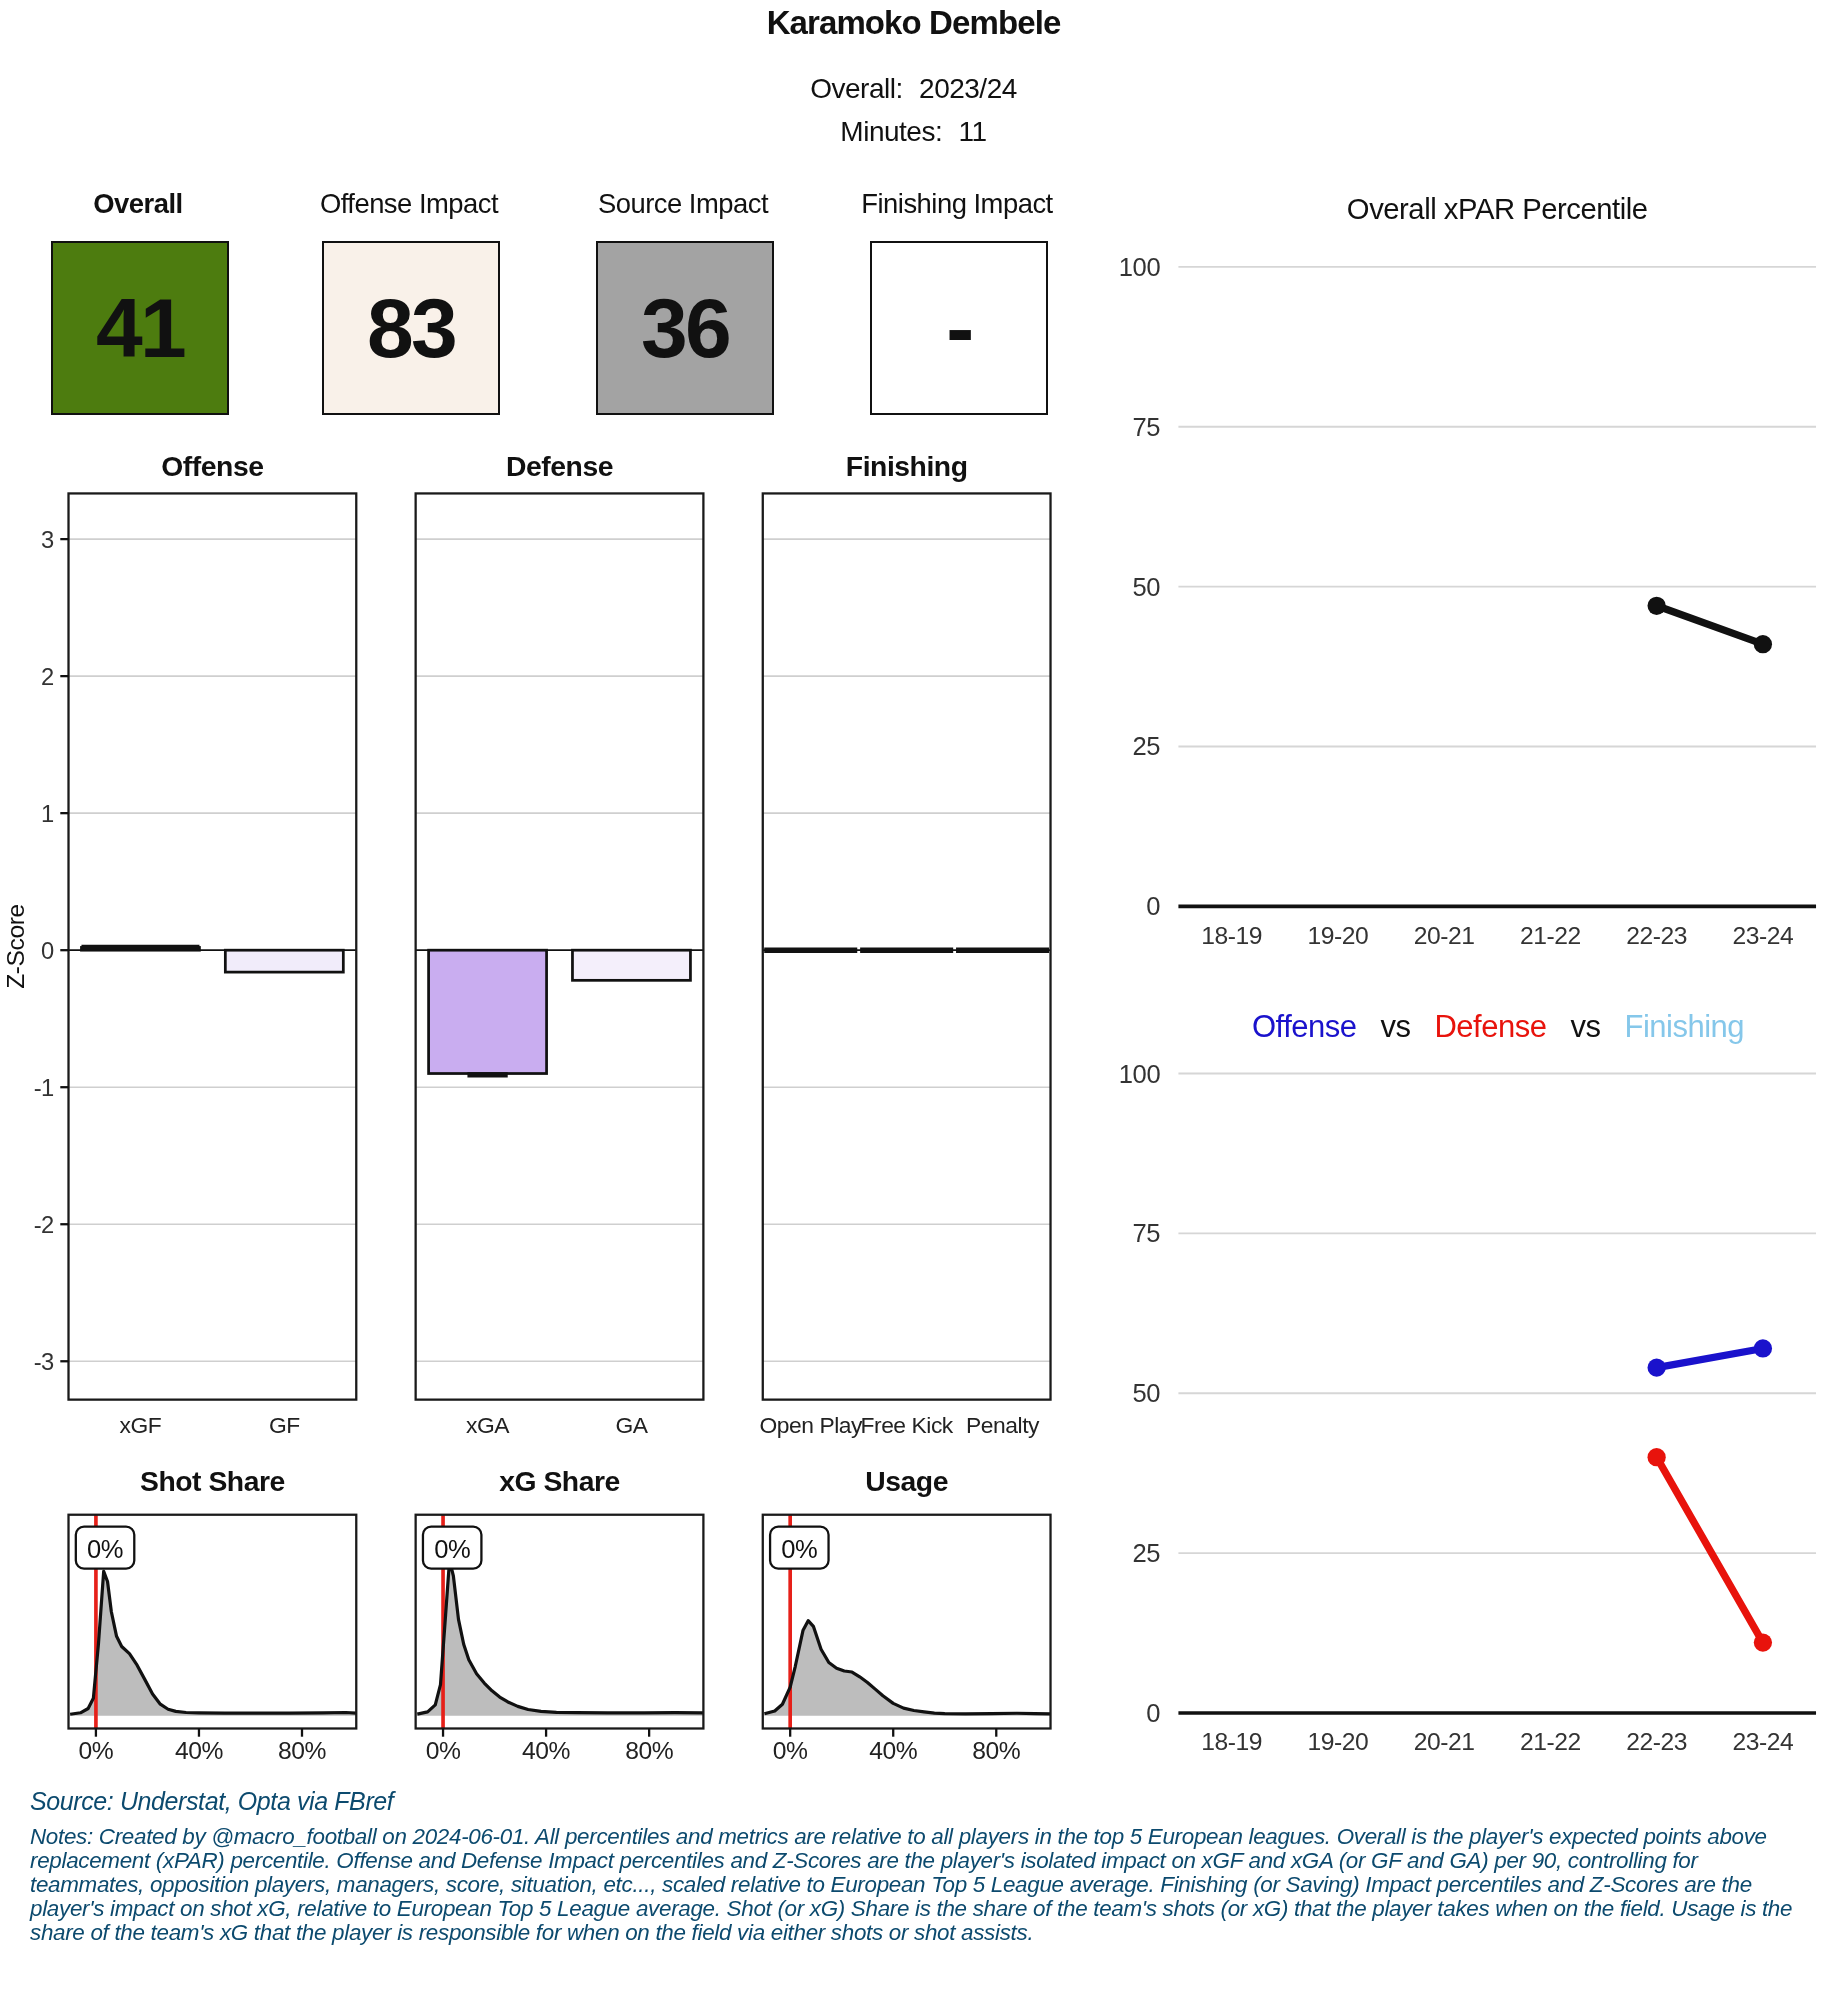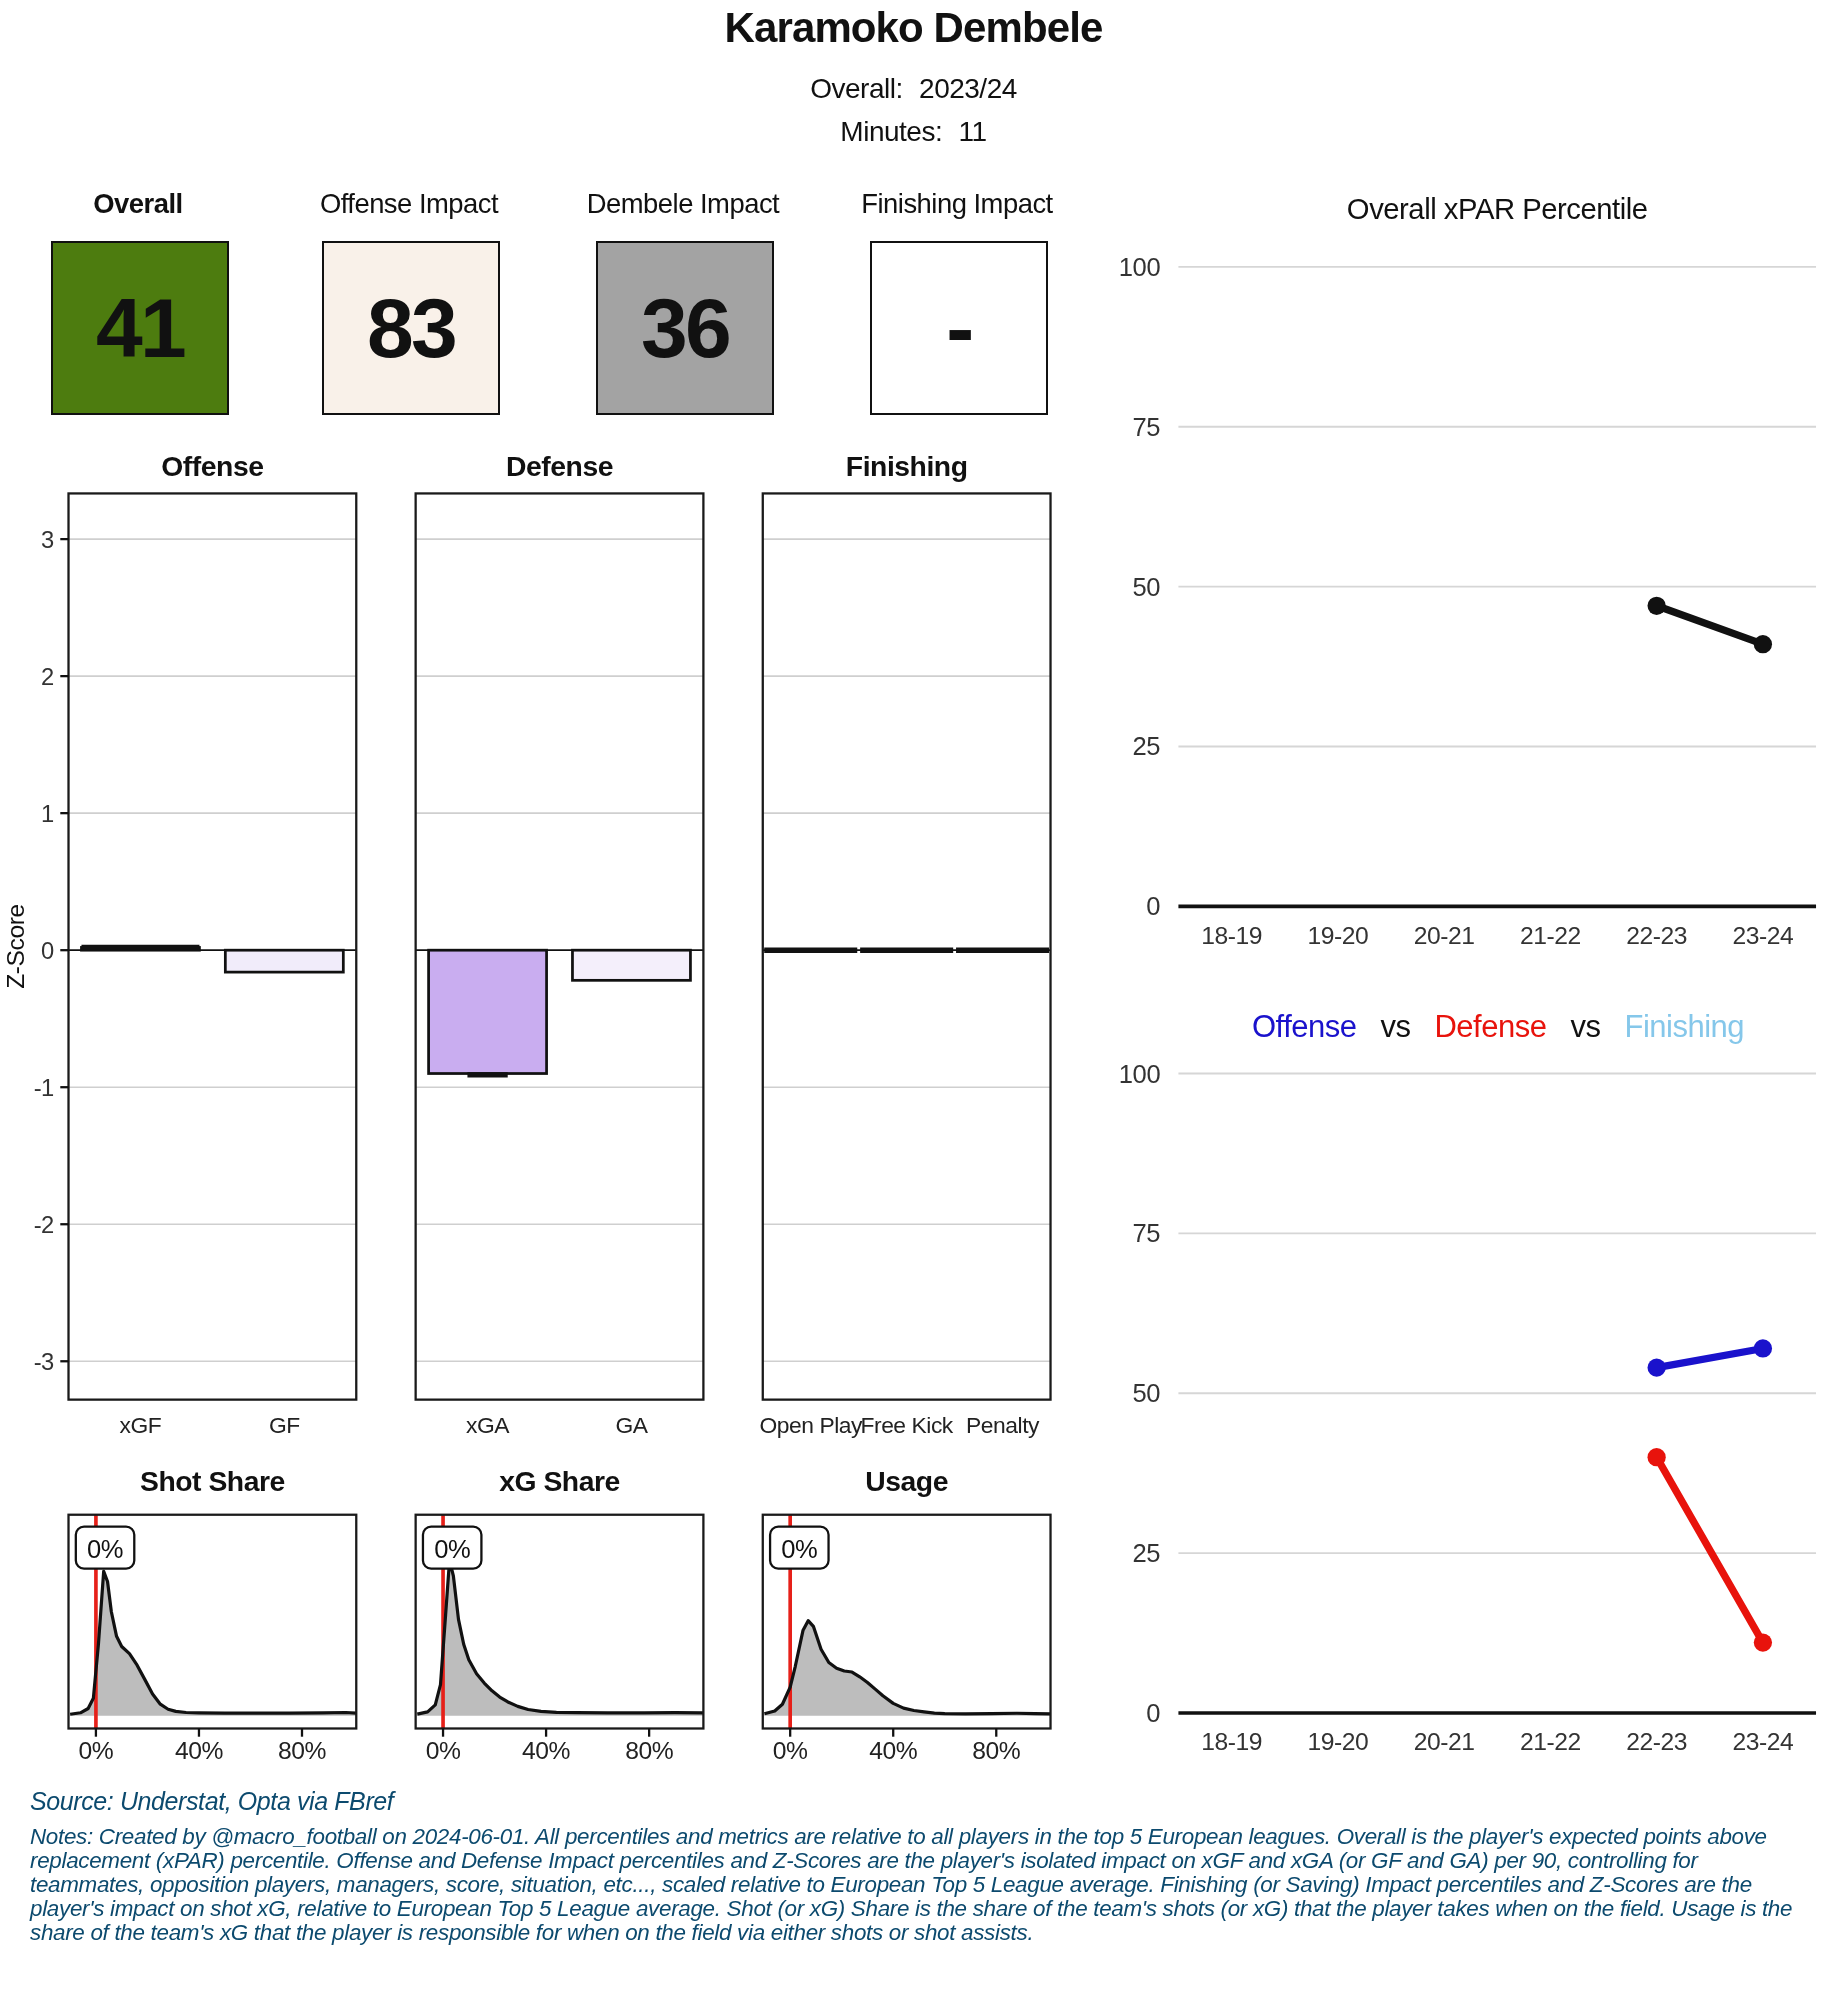--- a/index.html
+++ b/index.html
@@ -1,19 +1,19 @@
 <!DOCTYPE html>
 <html style="font-size:14.6px"><head>
 <meta charset="utf-8">
 <style>
   html,body{margin:0;padding:0;background:#ffffff;}
   body{font-family:"Liberation Sans",sans-serif;color:#111;}
   #app{position:relative;width:1827px;height:2010px;background:#fff;overflow:hidden;}
   .hdr-title{position:absolute;top:3.7px;left:0;width:1827px;text-align:center;
-             font-size:42px;font-weight:700;letter-spacing:-0.9px;}
+             font-size:33px;font-weight:700;letter-spacing:-0.9px;}
   .hdr-line{position:absolute;left:0;width:1827px;text-align:center;font-size:28px;letter-spacing:-0.5px;}
   .hdr-season{top:73px;}
   .hdr-minutes{top:116px;}
   .hdr-line .lbl{margin-right:16.4px;}
   .impact-label{position:absolute;top:188px;width:238px;text-align:center;font-size:27.4px;letter-spacing:-0.5px;}
   .impact-label.bold{font-weight:700;}
   .impact-box{position:absolute;top:241px;width:174px;height:170px;border:2.7px solid #111;
               display:flex;align-items:center;justify-content:center;
               font-size:84px;font-weight:700;letter-spacing:-2.7px;}
   #chart-canvas{position:absolute;left:0;top:0;}
@@ -38,21 +38,21 @@
 
   <div id="impact-boxes">
       <div class="impact-label bold" style="left: 19px;">Overall</div>
       <div class="impact-box" style="left: 51px; background: #4d7c0f;">
         <span>41</span>
       </div>
       <div class="impact-label" style="left: 290px; text-align: center;">Offense Impact</div>
       <div class="impact-box" style="left: 322px; background: rgb(249, 241, 233);">
         <span>83</span>
       </div>
-      <div class="impact-label" style="left: 564px;">Dembele Impact</div>
+      <div class="impact-label" style="left: 564px;">Source Impact</div>
       <div class="impact-box" style="left: 596px; background: #a3a3a3;">
         <span>36</span>
       </div>
       <div class="impact-label" style="left: 838px;">Finishing Impact</div>
       <div class="impact-box" style="left: 870px; background: rgb(255, 255, 255);">
         <span>-</span>
       </div>
     </div>
 
   <svg id="chart-canvas" width="1827" height="2010" viewBox="0 0 2000 2200">

